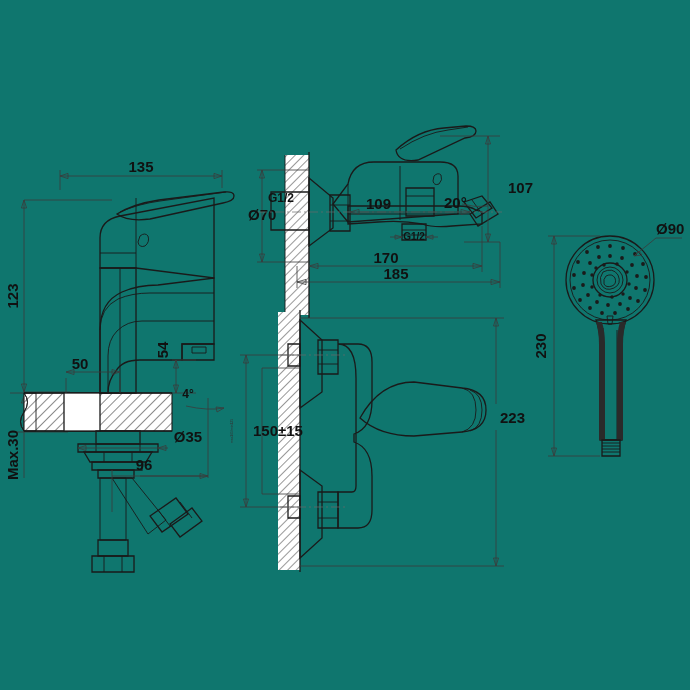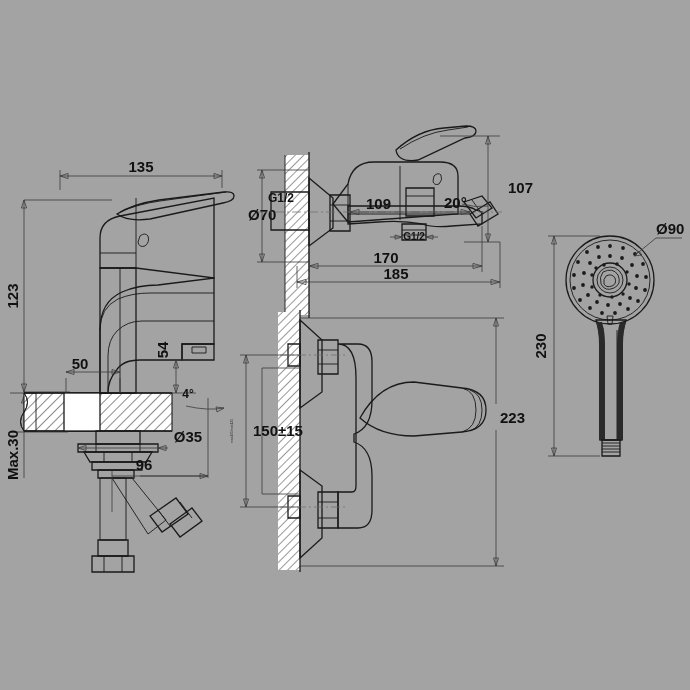--- a/index.html
+++ b/index.html
@@ -7,21 +7,21 @@
     padding: 0;
     background: #ffffff;
   }
   body {
     font-family: "Liberation Sans", sans-serif;
   }
   #sheet {
     position: relative;
     width: 690px;
     height: 690px;
-    background: #a3a3a3;
+    background: #0f766e;
     overflow: hidden;
   }
   #sheet svg {
     display: block;
   }
   .ln { stroke: #1a1a1a; fill: none; }
   .thin { stroke-width: 0.9; }
   .med  { stroke-width: 1.3; }
   .dim  { stroke: #3b3b3b; stroke-width: 0.8; fill: none; }
   .ctr  { stroke: #6b6b6b; stroke-width: 0.7; fill: none;

